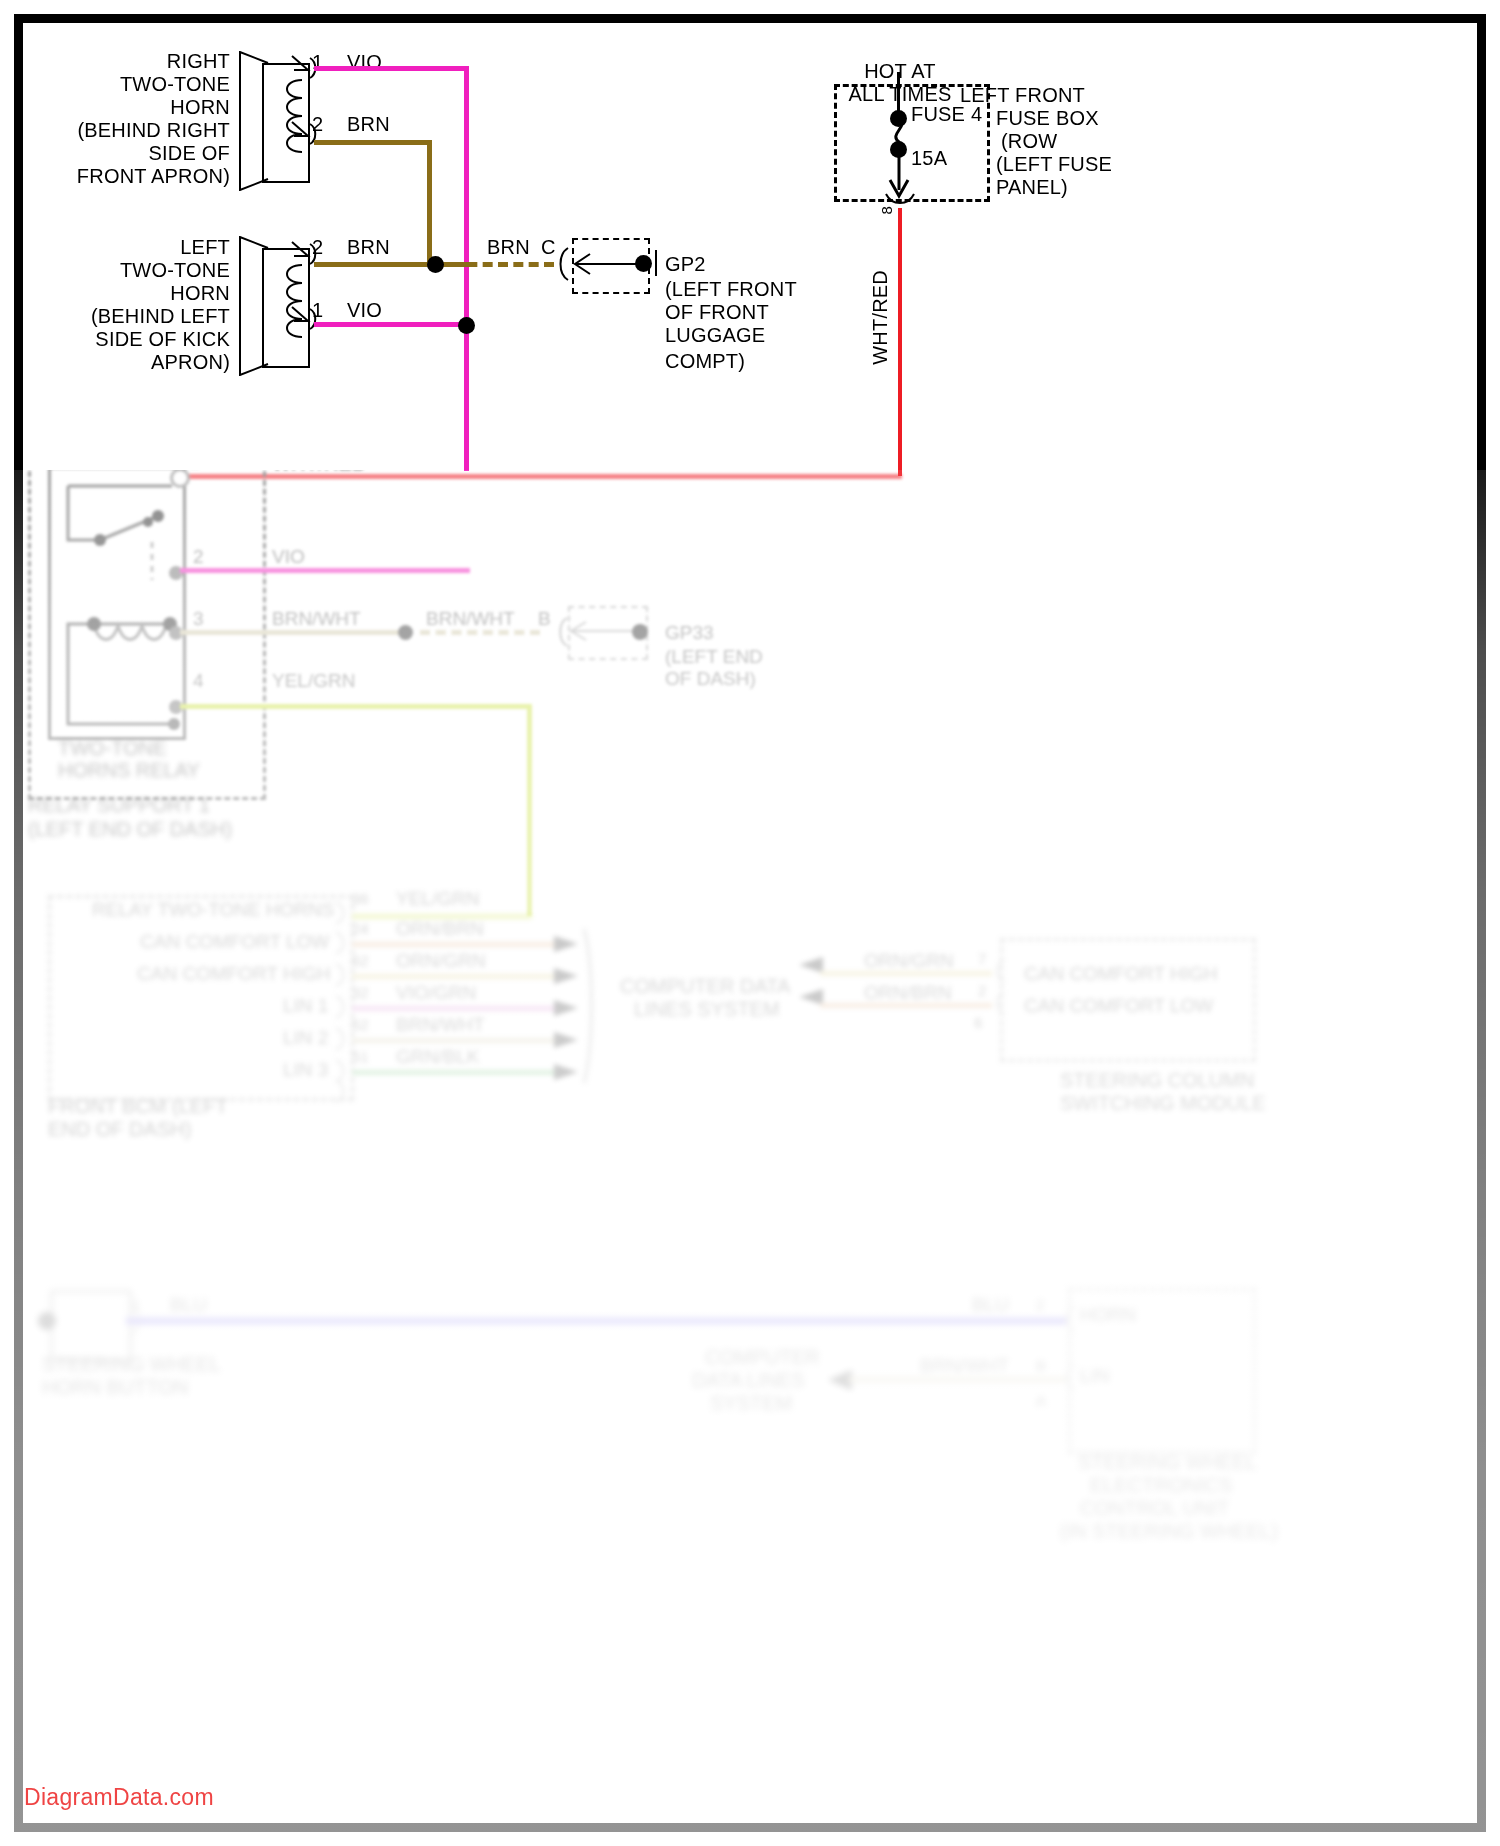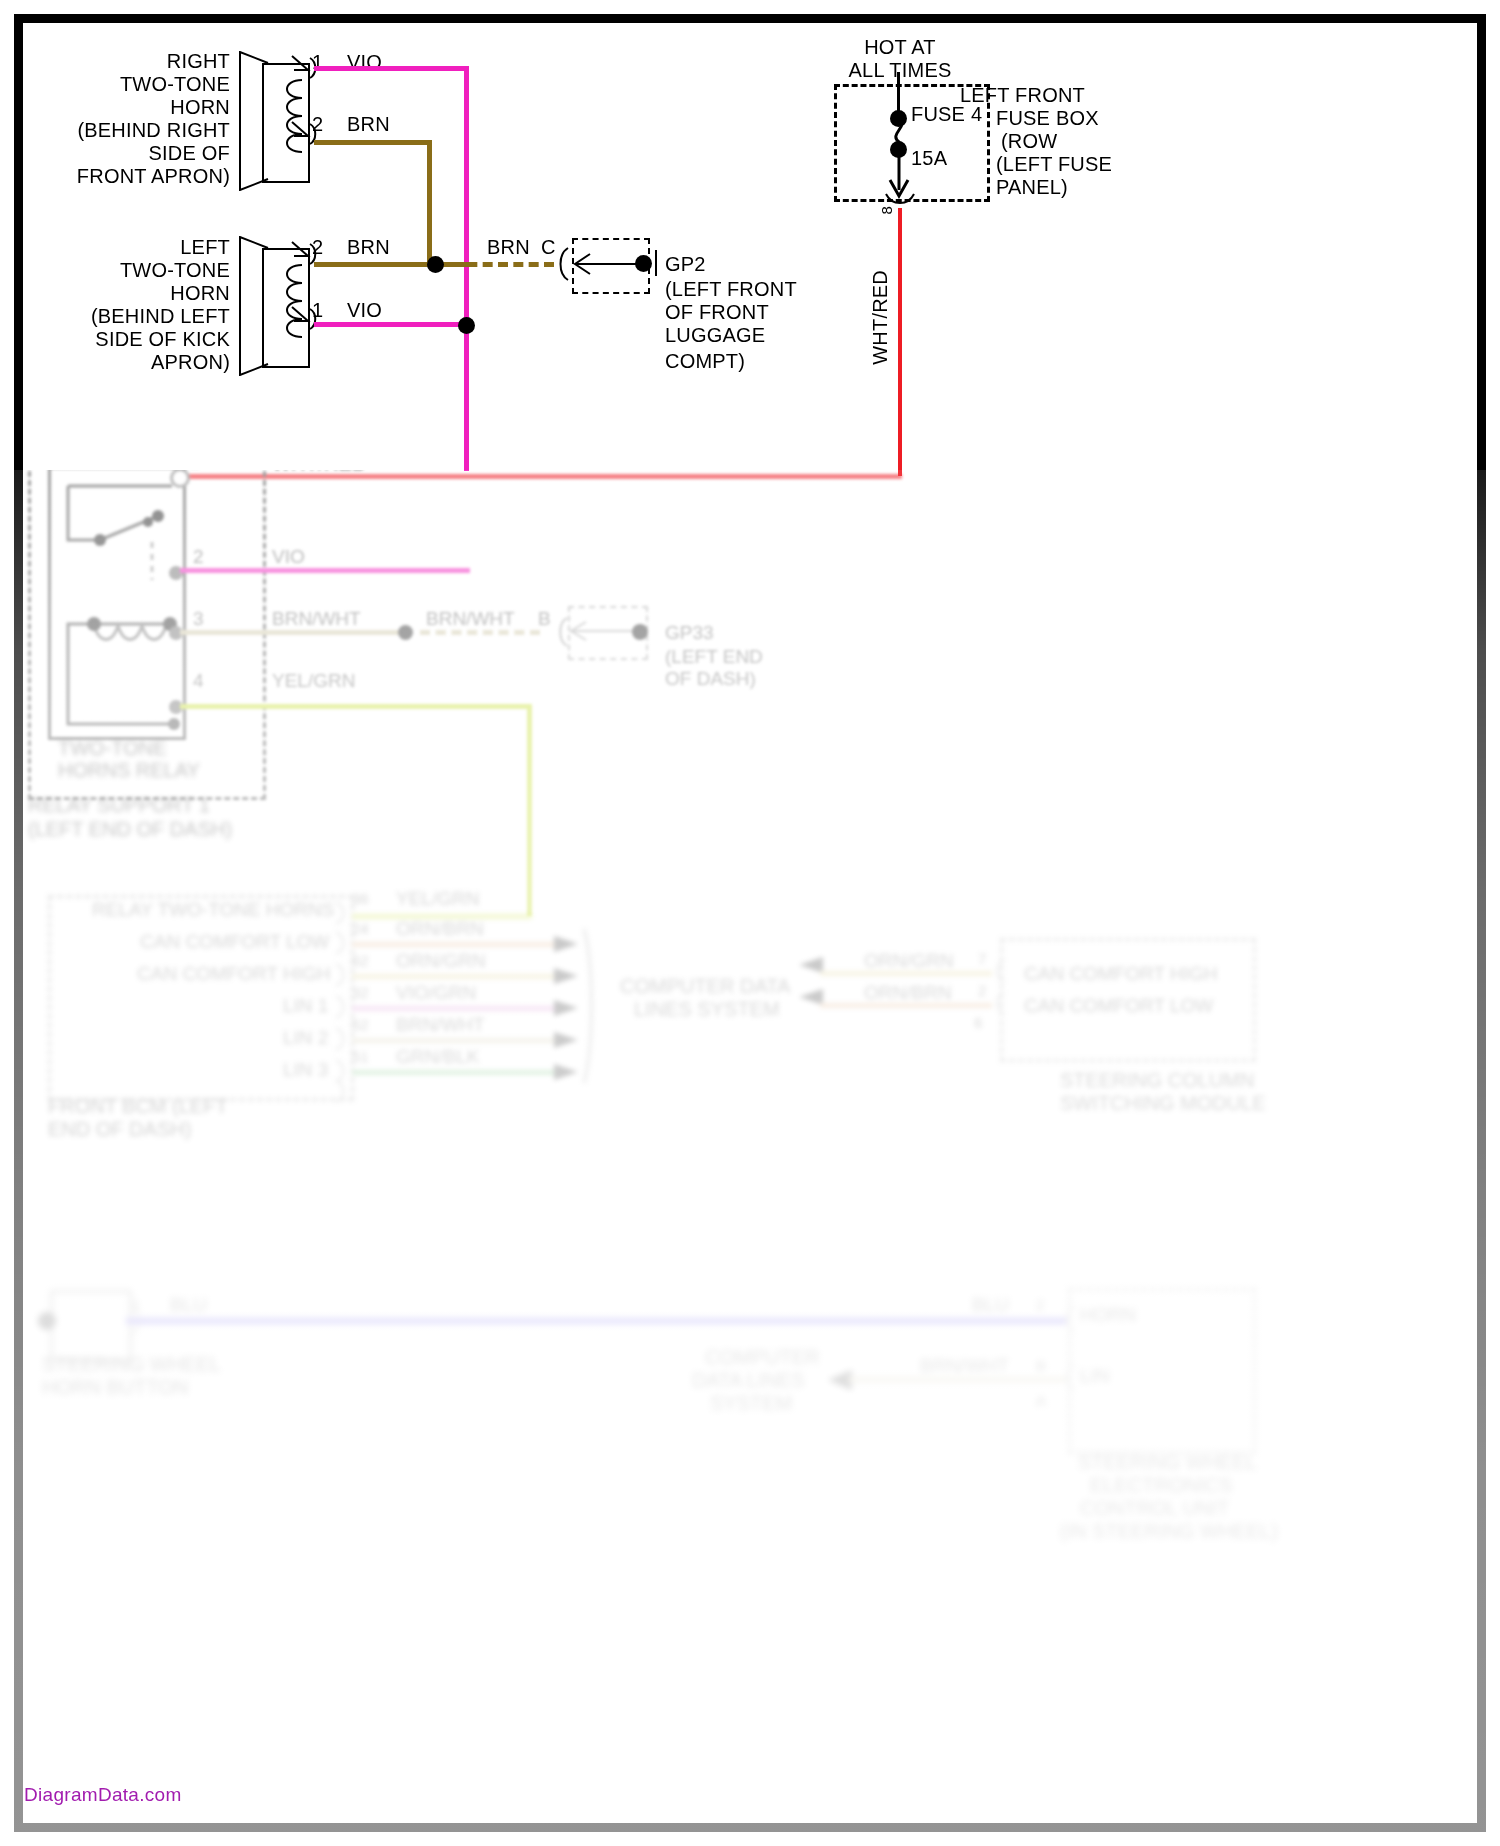--- a/index.html
+++ b/index.html
@@ -2,32 +2,32 @@
 <html><head>
 <meta charset="utf-8">
 <style>
   html,body{margin:0;padding:0;background:#ffffff;}
   body{font-family:"Liberation Sans",sans-serif;}
   #page{position:relative;width:1500px;height:1846px;background:#ffffff;overflow:hidden;}
   #frame{position:absolute;left:14px;top:14px;width:1472px;height:1818px;border:9px solid #000;box-sizing:border-box;background:#fff;}
   .canvas{position:absolute;left:0;top:0;width:1500px;height:1846px;}
   .t{position:absolute;color:#000;font-size:20px;line-height:23px;white-space:pre;letter-spacing:.2px;}
   .t.r{text-align:right;}
-  .t.c{text-align:center;}
+  .t.c{text-align:center;margin-top:24px;}
   .w{position:absolute;}            
   .sld{position:absolute;border-style:solid;border-color:#000;}
   .dash{position:absolute;border-style:dashed;}
   .dot{position:absolute;border-radius:50%;background:#000;}
   .lbl{position:absolute;color:#000;font-size:19px;line-height:21px;white-space:pre;}
   
   .veil{position:absolute;left:0;pointer-events:none;background:#ffffff;}
   .blurwrap{position:absolute;left:0;top:0;width:1500px;height:1846px;}
   .vert{writing-mode:vertical-rl;transform:rotate(180deg);}
   .tiny{font-size:15px;}
-  .watermark{position:absolute;color:#a21caf;font-size:19px;letter-spacing:.3px;}
+  .watermark{position:absolute;color:#ef4444;font-size:23px;letter-spacing:.3px;}
 </style>
 </head>
 <body>
 
 <div id="page">
 
   <div id="frame"></div>
 
   <div class="canvas">
 

